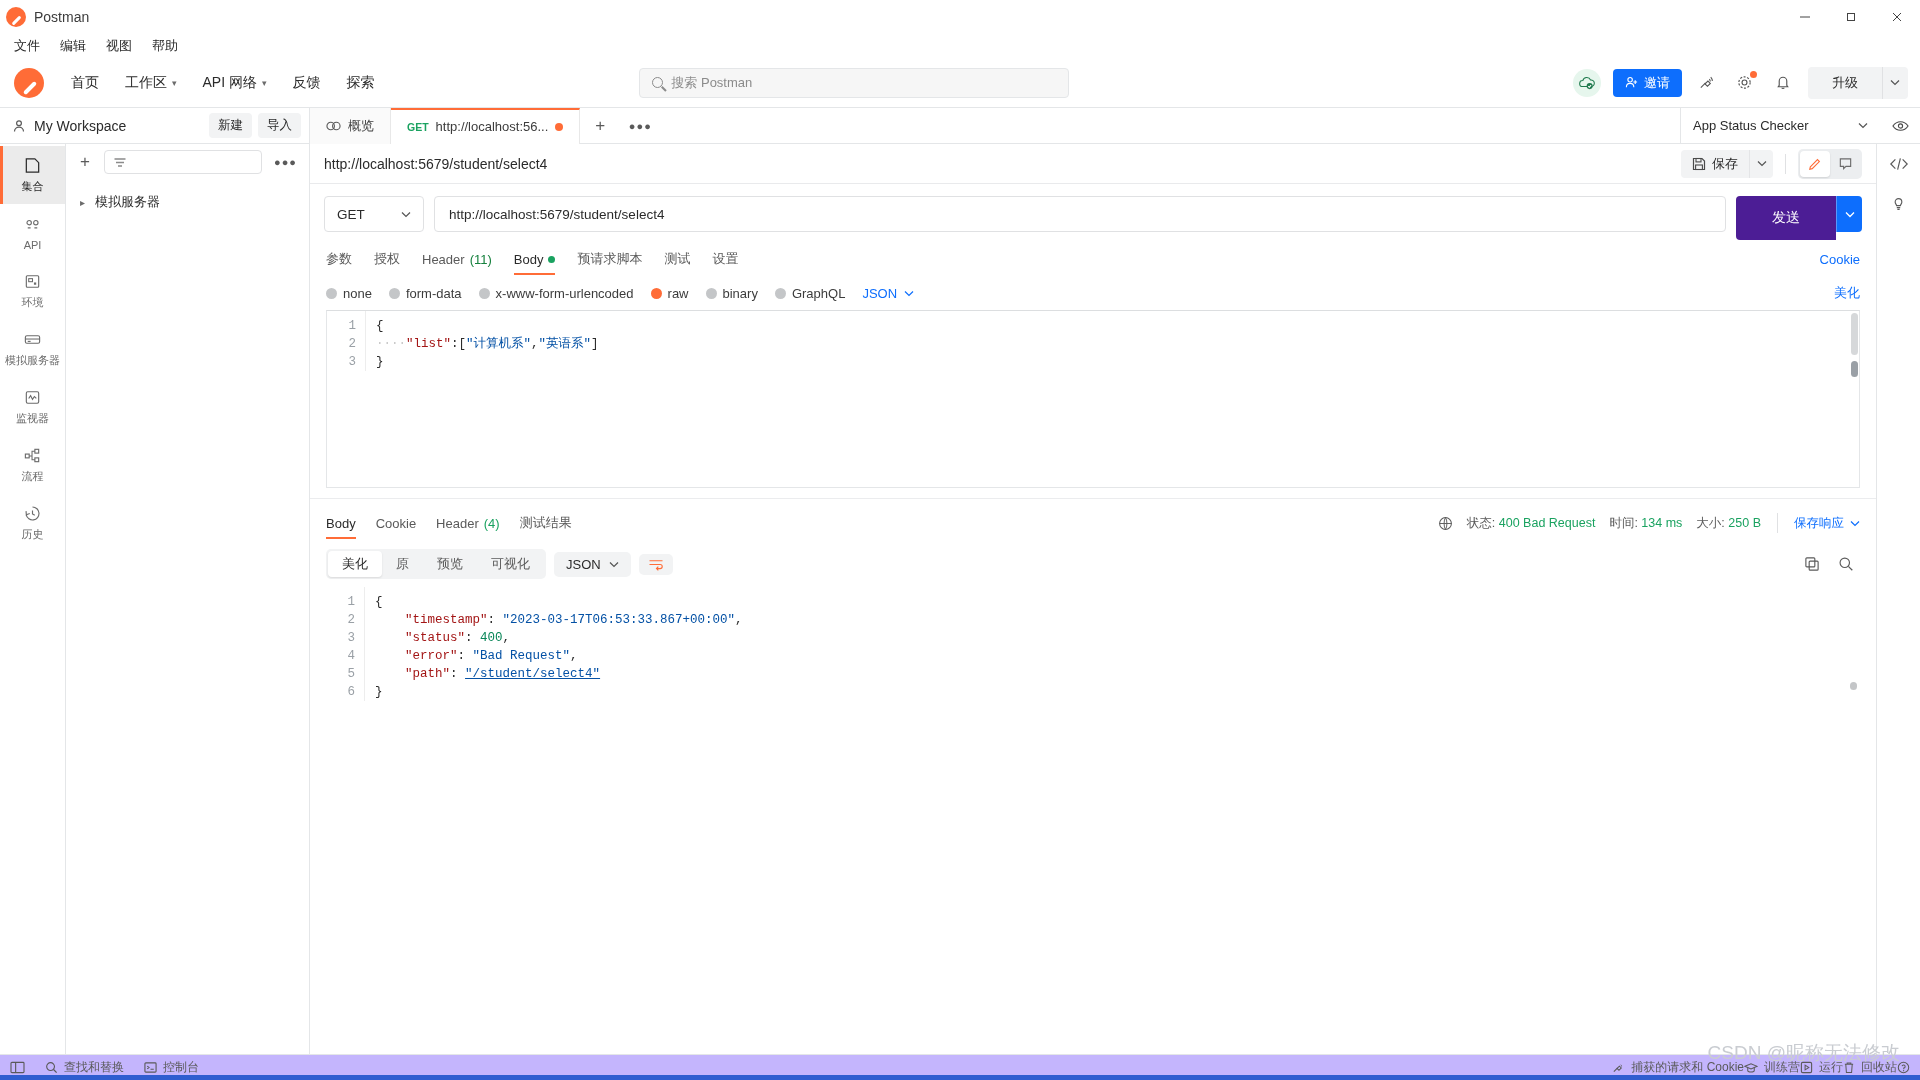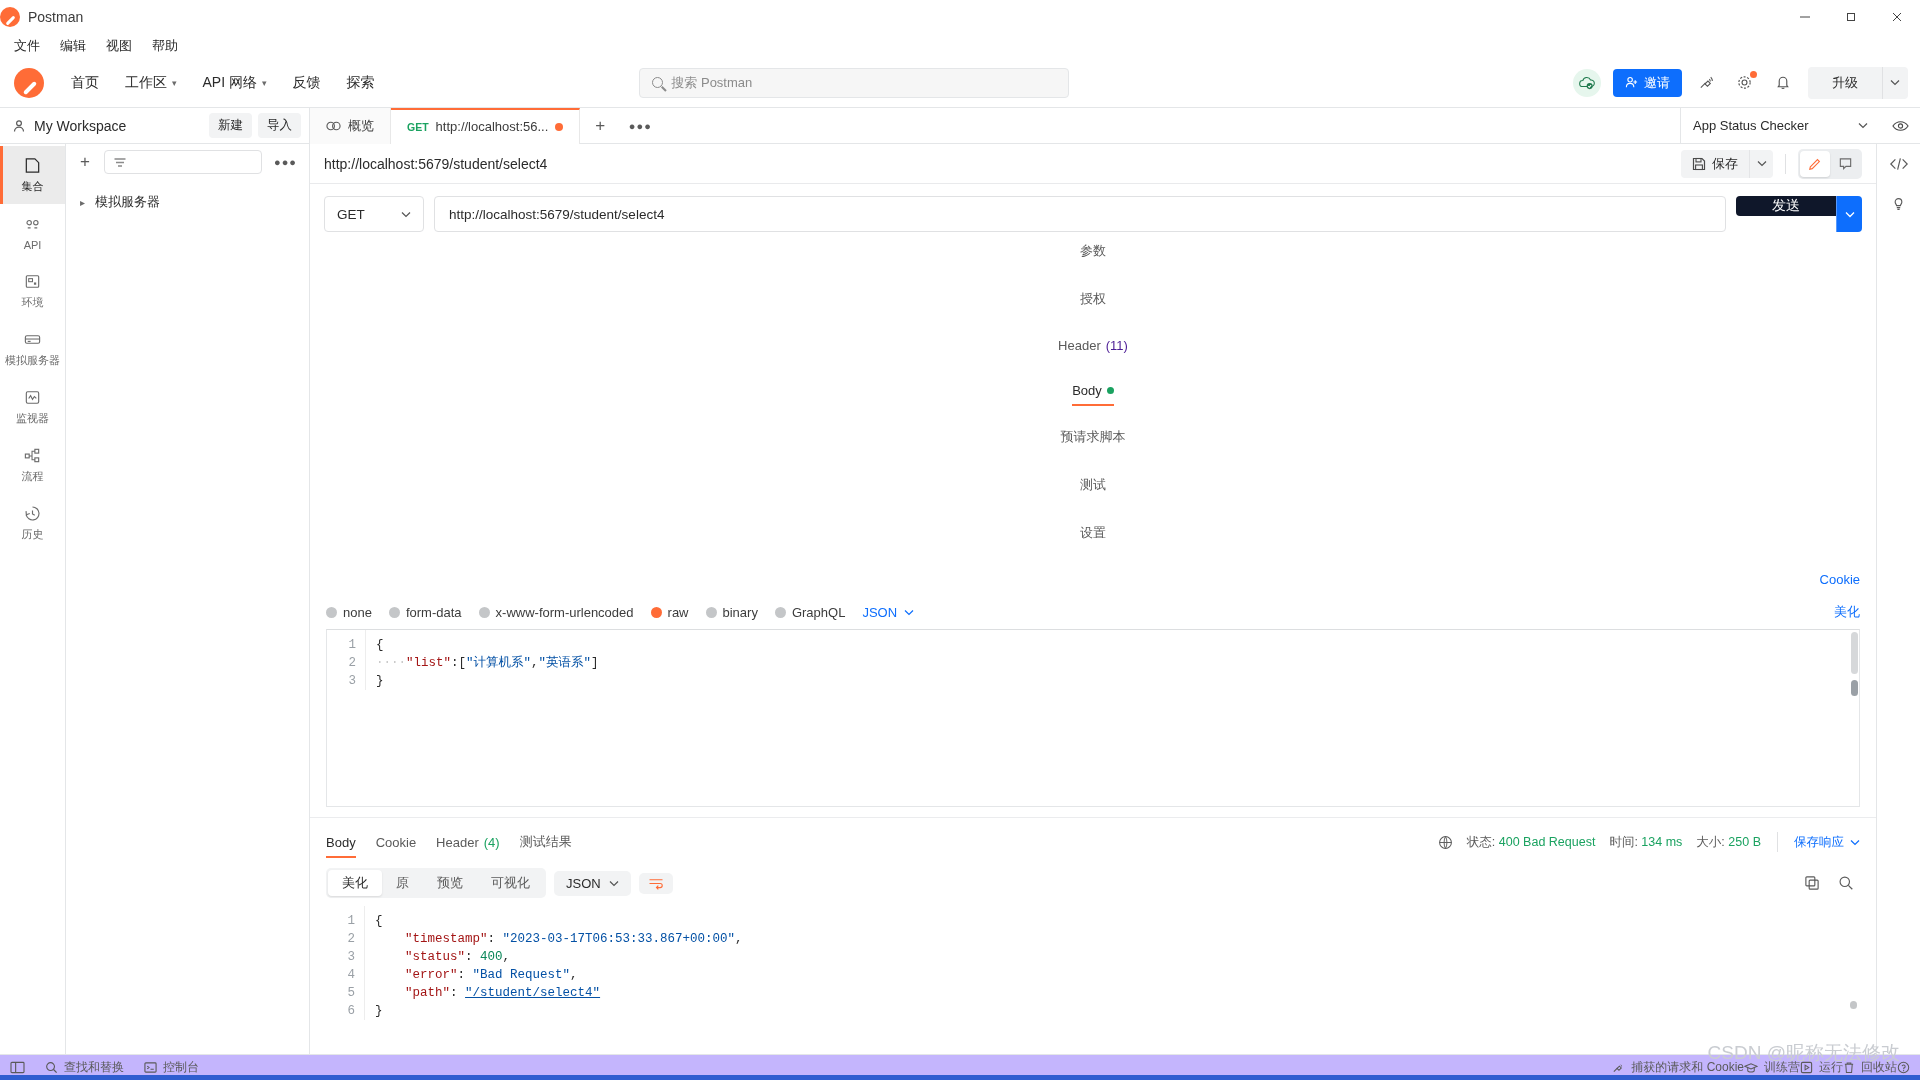--- a/index.html
+++ b/index.html
@@ -6,21 +6,21 @@
   html, body {
     width: 1920px; height: 1080px;
     font-family: "Liberation Sans", sans-serif;
     background: #ffffff;
     color: #2b2b2b;
     overflow: hidden;
   }
   .app { width: 1920px; height: 1080px; display: flex; flex-direction: column; position: relative; }
 
   
-  .titlebar { height: 34px; display: flex; align-items: center; padding-left: 0; background: #fff; }
+  .titlebar { height: 34px; display: flex; align-items: center; padding-left: 6px; background: #fff; }
   .tb-logo { width: 20px; height: 20px; border-radius: 50%; background: #ff6c37; position: relative; margin-right: 8px; }
   .tb-logo::after { content: ""; position: absolute; left: 5px; top: 12px; width: 11px; height: 3px; background: #fff;
     transform: rotate(-45deg); border-radius: 2px; }
   .tb-title { font-size: 14px; color: #3c3c3c; }
   .win-controls { margin-left: auto; display: flex; height: 34px; }
   .win-btn { width: 46px; height: 34px; display: flex; align-items: center; justify-content: center; color: #444; font-size: 13px; }
 
   
   .menubar { height: 24px; display: flex; align-items: center; padding-left: 6px; gap: 4px; }
   .menu-item { font-size: 13px; padding: 2px 8px; color: #2b2b2b; border-radius: 3px; }
@@ -93,26 +93,26 @@
   .vsep { width: 1px; height: 20px; background: #e0e1e3; margin: 0 12px; }
   .toggle-group { display: flex; background: #eceef0; border-radius: 5px; padding: 2px; }
   .tg-btn { width: 30px; height: 26px; display: flex; align-items: center; justify-content: center; border-radius: 4px; }
   .tg-btn.on { background: #fff; box-shadow: 0 1px 2px rgba(0,0,0,.12); }
 
   .urlrow { padding: 12px 14px 0 14px; display: flex; gap: 10px; }
   .method-sel { width: 100px; height: 36px; border: 1px solid #e0e1e3; border-radius: 4px; display: flex;
     align-items: center; justify-content: space-between; padding: 0 12px; font-size: 13.5px; background: #fff; }
   .url-input { flex: 1; height: 36px; border: 1px solid #e0e1e3; border-radius: 4px; display: flex; align-items: center;
     padding: 0 14px; font-size: 13.5px; color: #2b2b2b; background: #fff; }
-  .send-btn { width: 100px; height: 20px; background: #0f172a; color: #fff; display: flex; align-items: center;
+  .send-btn { width: 100px; height: 44px; background: #4c1d95; color: #fff; display: flex; align-items: center;
     justify-content: center; font-size: 14px; border-radius: 4px 0 0 4px; }
   .send-caret { width: 26px; height: 36px; background: #0d6efd; color: #fff; display: flex; align-items: center;
     justify-content: center; border-left: 1px solid rgba(255,255,255,.3); border-radius: 0 4px 4px 0; }
 
-  .reqtabs { display: flex; align-items: center; gap: 22px; padding: 10px 16px 0 16px; flex-direction: column; }
+  .reqtabs { display: flex; align-items: center; gap: 22px; padding: 10px 16px 0 16px; }
   .rtab { font-size: 13px; color: #5a5a5a; padding-bottom: 8px; position: relative; display: flex; align-items: center; gap: 5px; }
   .rtab.active { color: #2b2b2b; }
   .rtab.active::after { content: ""; position: absolute; left: 0; right: 0; bottom: 0; height: 2px; background: #ff6c37; }
   .green-dot { width: 7px; height: 7px; border-radius: 50%; background: #1aa260; }
   .cookie-link { margin-left: auto; color: #0d6efd; font-size: 13px; padding-bottom: 8px; }
 
   .bodytypes { display: flex; align-items: center; gap: 17px; padding: 8px 16px 8px 16px; font-size: 13px; color: #3c3c3c; }
   .radio { display: flex; align-items: center; gap: 6px; }
   .rdot { width: 11px; height: 11px; border-radius: 50%; background: #c4c6c8; }
   .rdot.sel { background: #ff6c37; }
@@ -439,21 +439,21 @@
 
       <div class="reqtabs">
         <div class="rtab">
           <span>参数</span>
         </div>
         <div class="rtab">
           <span>授权</span>
         </div>
         <div class="rtab">
           <span>Header</span>
-          <span style="color:#4c1d95">(11)</span>
+          <span style="color:#15803d">(11)</span>
         </div>
         <div class="rtab active">
           <span>Body</span>
           <span class="green-dot"></span>
         </div>
         <div class="rtab">
           <span>预请求脚本</span>
         </div>
         <div class="rtab">
           <span>测试</span>

